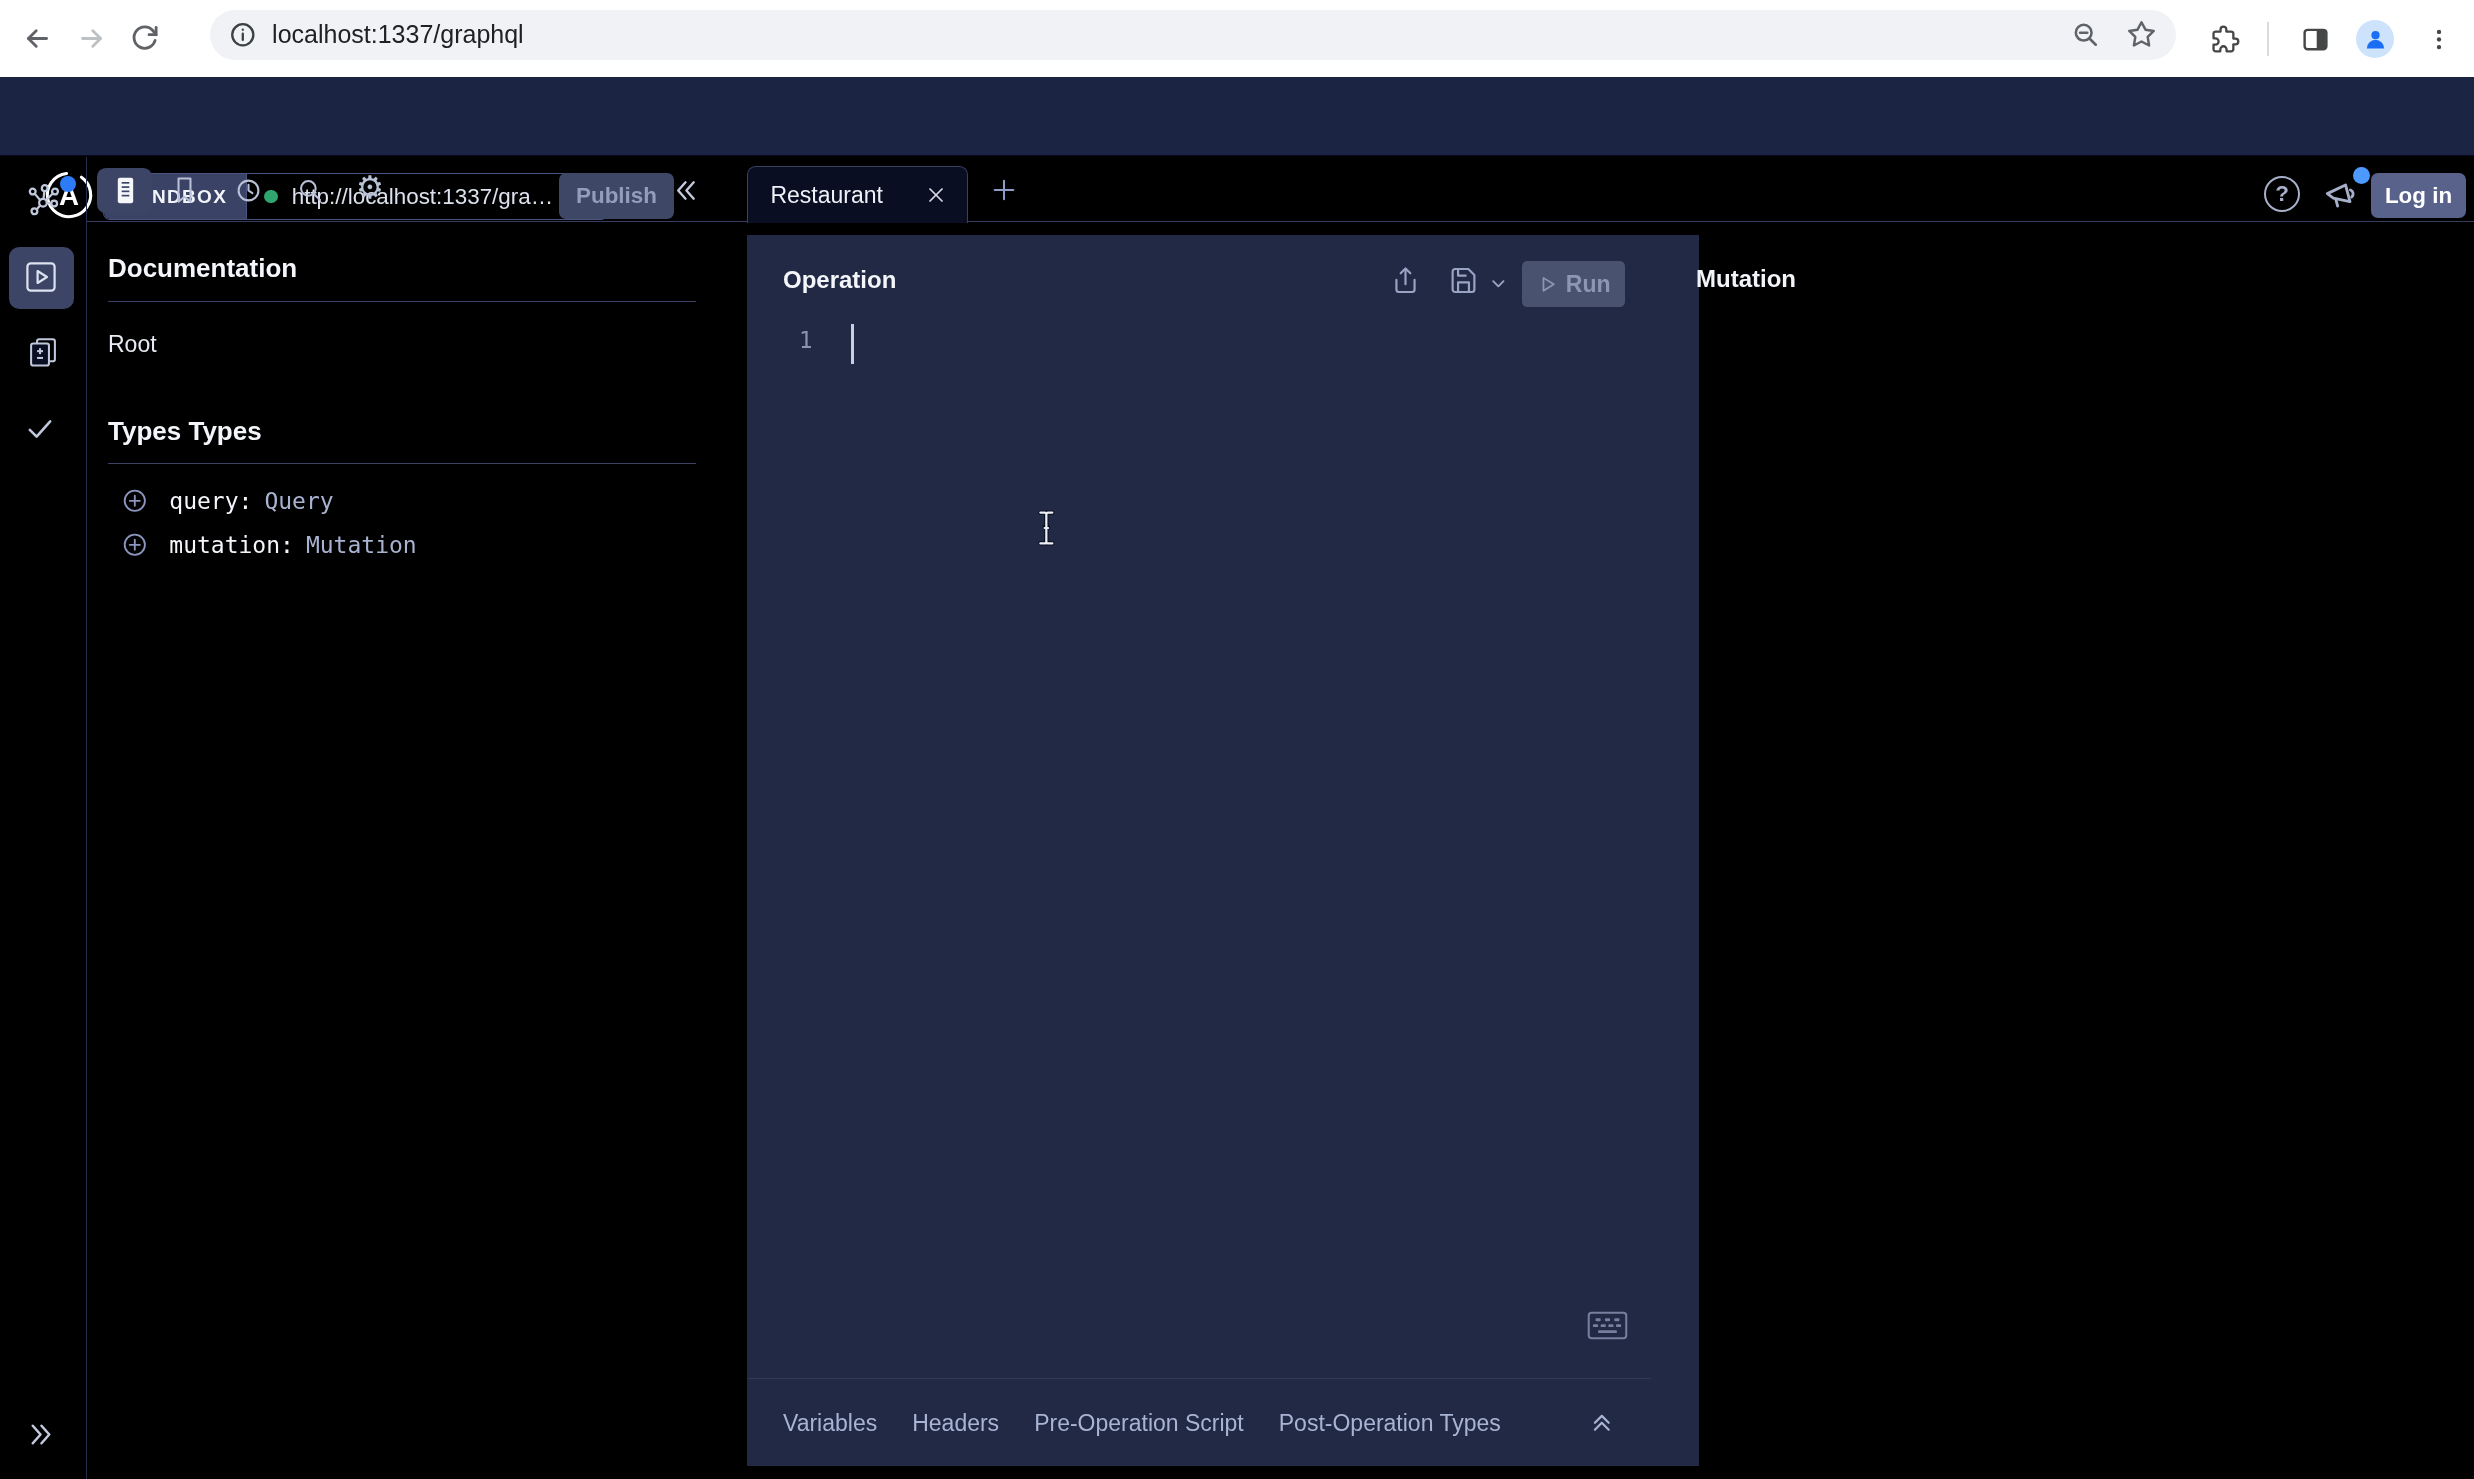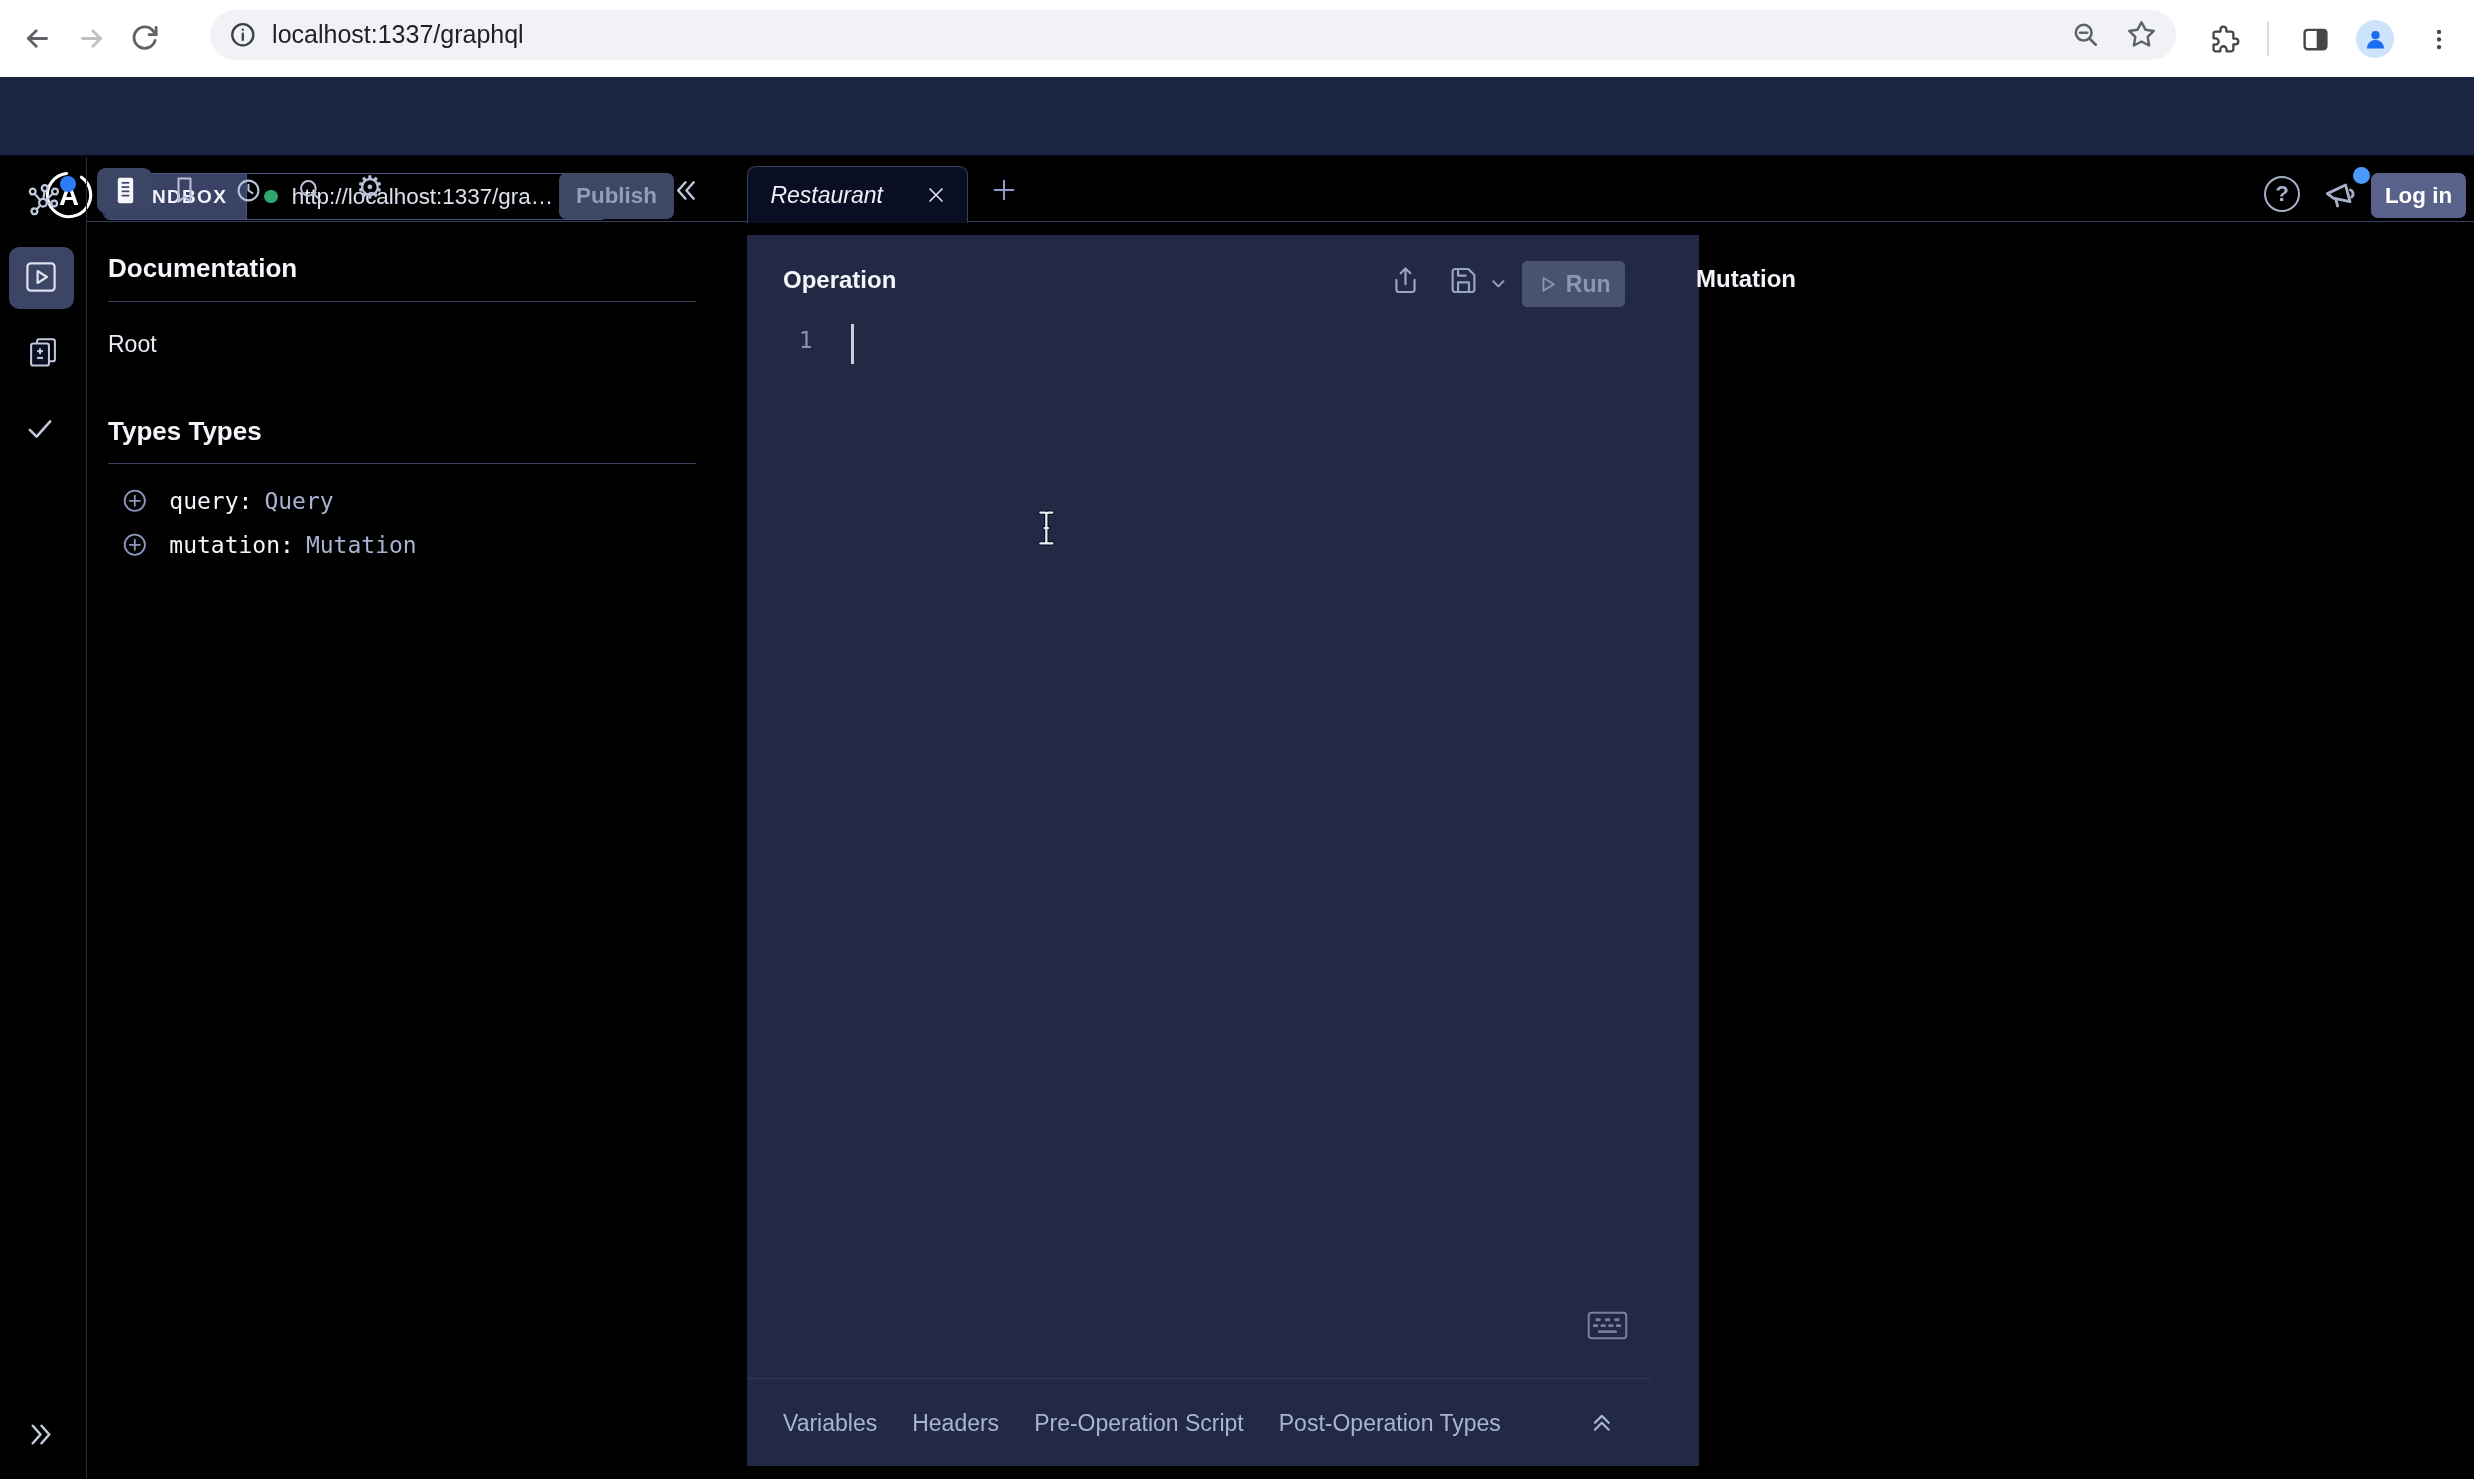--- a/index.html
+++ b/index.html
@@ -61,21 +61,21 @@
   .section-title{font-size:26px;font-weight:bold;color:#f4f6fb;}
   .section-divider{height:0.9px;background:#3b4263;width:588px;}
   .mono{font-family:"DejaVu Sans Mono",monospace;}
   .field-name{font-size:23px;color:#f4f6fb;}
   .type-link{font-size:23px;color:#a9b3d0;margin-left:12px;cursor:pointer;}
 
   
   .op-tab{position:absolute;left:747px;top:166px;width:221px;height:57px;background:#0a0e23;
           border:0.9px solid #3a4160;border-bottom:none;border-radius:8.6px 8.6px 0 0;z-index:2;
           display:flex;align-items:center;box-sizing:border-box;cursor:pointer;}
-  .tab-label{margin-left:22.4px;font-size:23px;color:#eef1f7;flex:1;font-style:italic;}
+  .tab-label{margin-left:22.4px;font-size:23px;color:#eef1f7;flex:1;}
   .newtab-btn{position:absolute;left:991px;top:177px;color:#8f9cc7;cursor:pointer;}
 
   
   .op-card{position:absolute;left:747px;top:235px;width:904px;height:1231px;background:#212944;
            border-radius:0;padding-left:48px;}
   .op-title{position:absolute;left:36px;top:31px;font-size:24px;font-weight:bold;color:#f4f6fb;}
   .op-ic{color:#99a3c4;cursor:pointer;}
   .run-btn{position:absolute;left:775px;top:26px;width:103px;height:46px;background:#49536f;
            border-radius:5.2px;display:flex;align-items:center;justify-content:center;gap:8.6px;
            font-size:23px;font-weight:bold;color:#8d97b2;cursor:default;}

